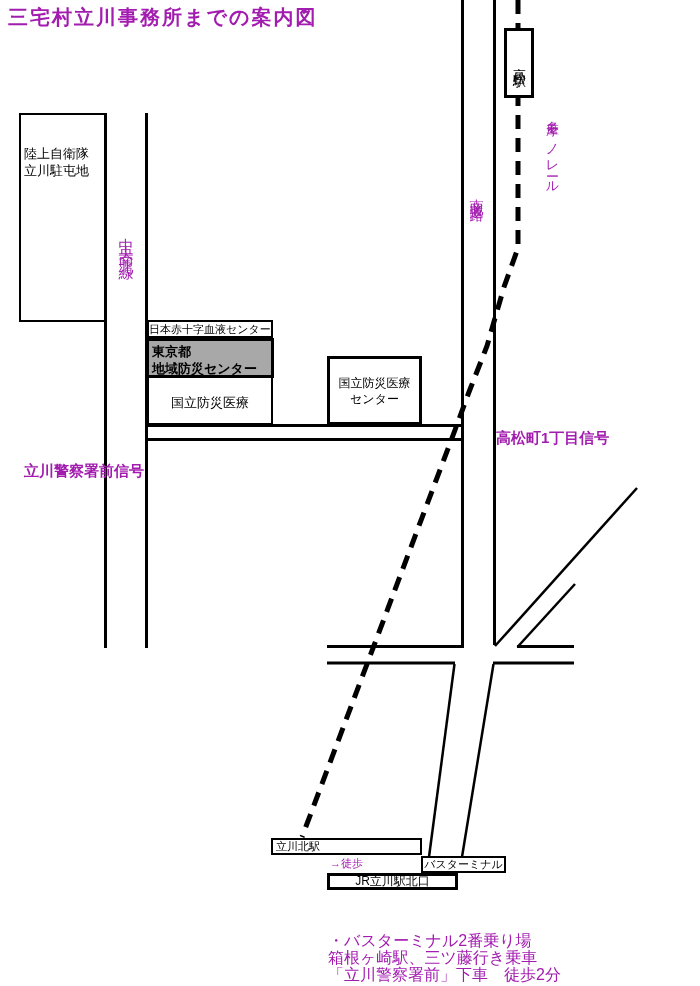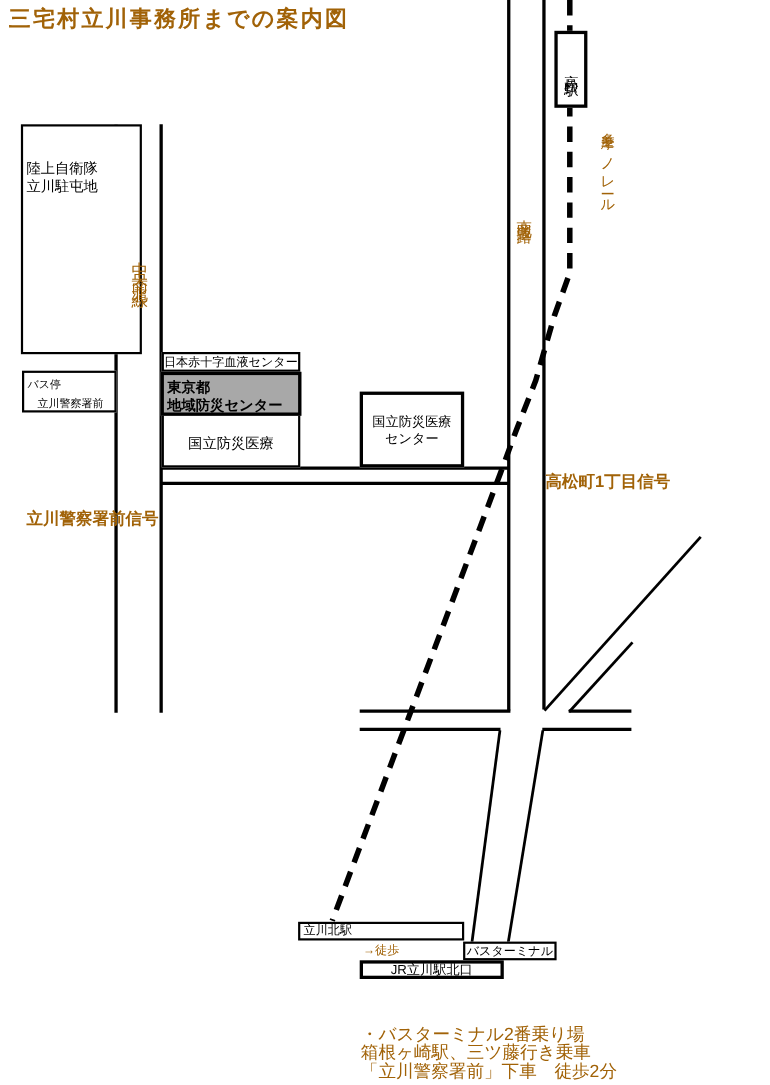--- a/index.html
+++ b/index.html
@@ -2,30 +2,30 @@
 <html><head>
 <meta charset="utf-8">
 <style>
   html,body{margin:0;padding:0;background:#ffffff;}
   #canvas{
     position:relative;width:700px;height:986px;background:#ffffff;
     font-family:"Liberation Sans",sans-serif;color:#000;overflow:hidden;
   }
   #canvas *{box-sizing:border-box;}
   svg.lines{position:absolute;left:0;top:0;z-index:1;}
-  .lbl{position:absolute;z-index:3;white-space:nowrap;color:#a16207;}
+  .lbl{position:absolute;z-index:3;white-space:nowrap;color:#a21caf;}
   .box{position:absolute;z-index:2;background:#fff;border:2px solid #000;}
   #title{left:8px;top:4px;font-size:20px;font-weight:bold;letter-spacing:2px;}
   
   .vtext{writing-mode:vertical-rl;text-orientation:upright;}
   #lbl-chuo{left:116px;top:226px;font-size:15px;letter-spacing:7px;}
   #lbl-nanboku{left:468px;top:188px;font-size:14px;letter-spacing:3px;}
   #lbl-monorail{left:543px;top:110px;font-size:13px;letter-spacing:3px;}
   
-  #box-garrison{left:19px;top:113px;width:110px;height:209px;border-width:2px;font-family:Liberation Mono, monospace;}
+  #box-garrison{left:19px;top:113px;width:87px;height:209px;border-width:2px;}
   #box-garrison .txt{margin:30px 0 0 3px;font-size:13px;line-height:17px;}
   #box-busstop{left:20px;top:337px;width:86px;height:38px;border-width:2px;font-size:10px;}
   #box-busstop .l1{margin:4px 0 0 3px;}
   #box-busstop .l2{margin:3px 0 0 12px;}
   #box-blood{left:147px;top:320px;width:126px;height:18px;border-width:2px;
     display:flex;align-items:center;font-size:11px;}
   #box-police{left:147px;top:338px;width:126px;height:87px;border-width:2px;}
   #box-police .txt{margin-top:54px;text-align:center;font-size:13px;}
   #box-disaster{left:146px;top:338px;width:128px;height:40px;border:3px solid #000;
     background:#a8a8a8;font-size:13px;font-weight:bold;line-height:17px;padding:2px 0 0 3px;z-index:3;}
@@ -88,24 +88,20 @@
     <div class="txt">高松駅</div>
   </div>
 
   <div class="box" id="box-garrison">
     <div class="txt">
       <div>陸上自衛隊</div>
       <div>立川駐屯地</div>
     </div>
   </div>
 
-  <div class="box" id="box-busstop">
-    <div class="l1">バス停</div>
-    <div class="l2">立川警察署前</div>
-  </div>
 
   <div class="box" id="box-police">
     <div class="txt">国立防災医療</div>
   </div>
   <div class="box" id="box-disaster">
     <div>東京都</div>
     <div>地域防災センター</div>
   </div>
   <div class="box" id="box-blood">
     <div>日本赤十字血液センター</div>

